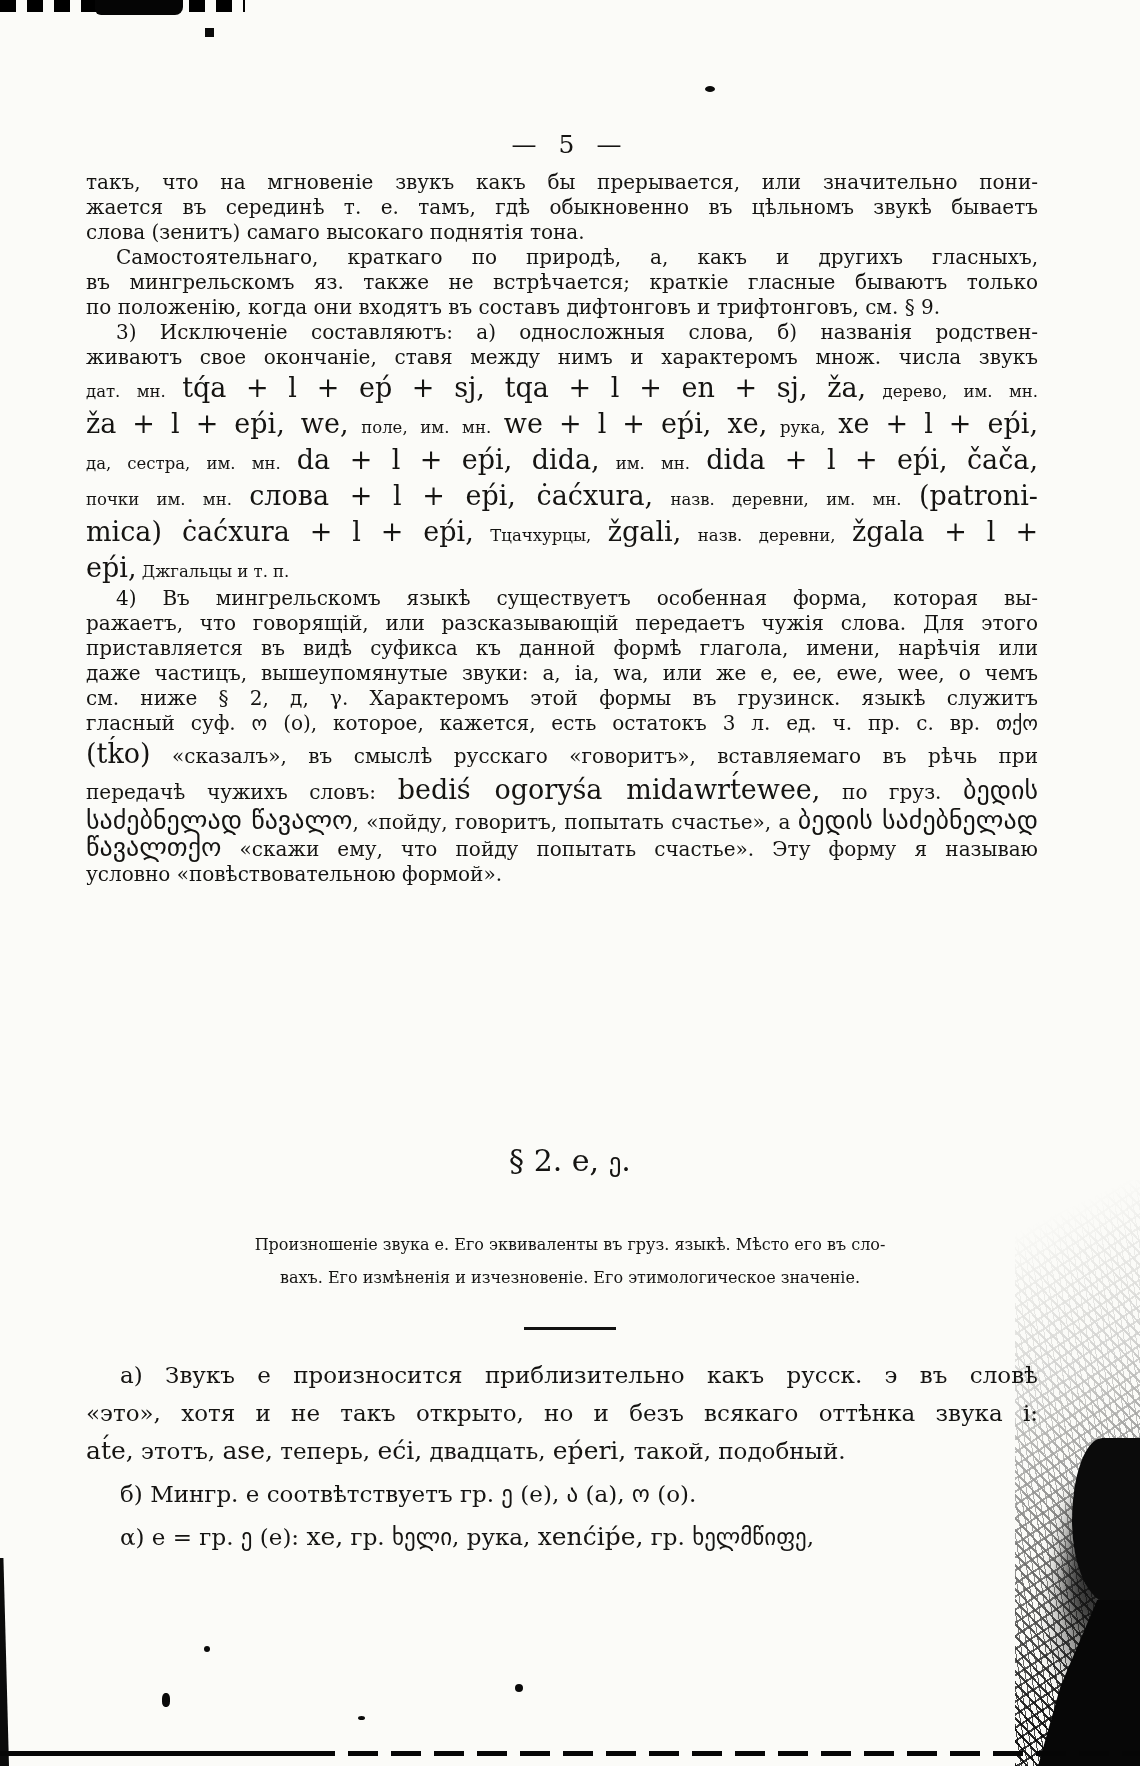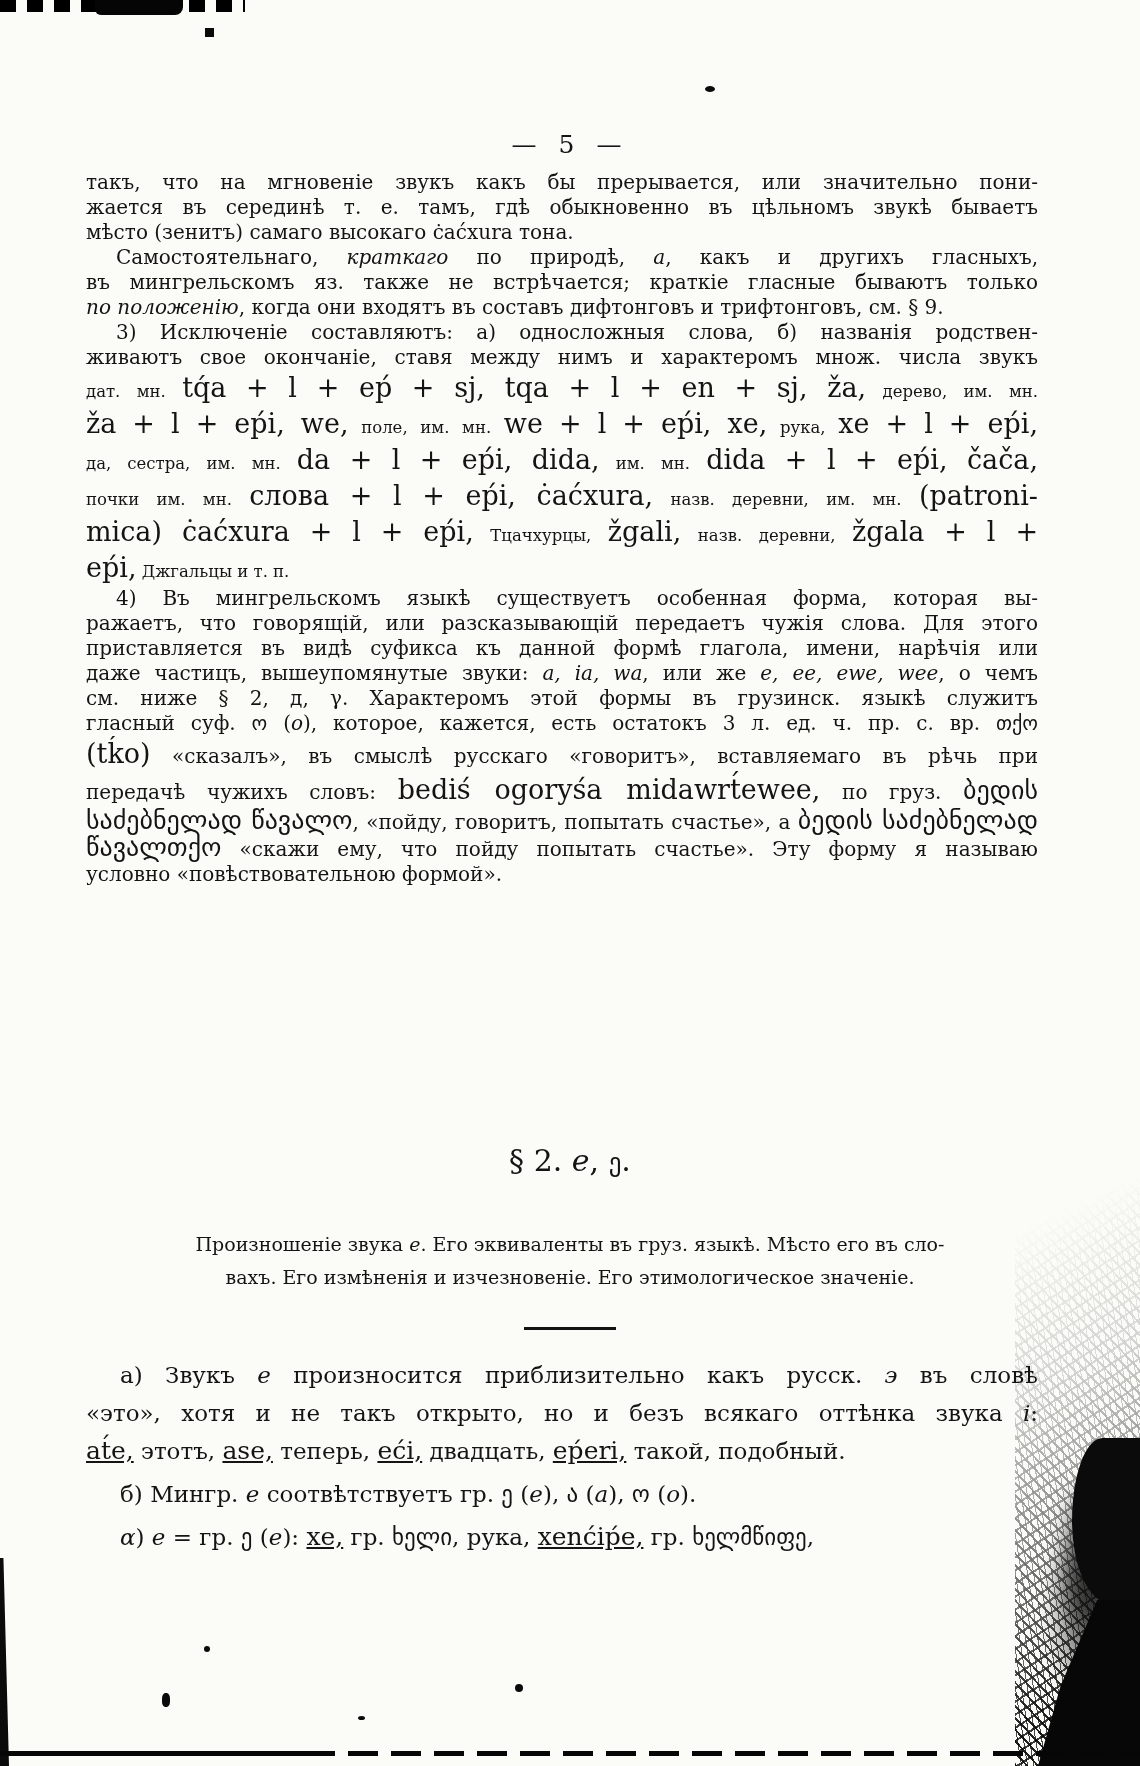--- a/index.html
+++ b/index.html
@@ -6,35 +6,35 @@
   .page{position:relative;width:1140px;height:1766px;background:#fbfbf8;overflow:hidden;
         font-family:"DejaVu Serif",serif;color:#151412;}
   
   .pageno{position:absolute;top:130px;left:0;width:100%;text-align:center;
           font-size:25px;letter-spacing:7px;}
   .textblock{position:absolute;left:86px;top:170px;width:952px;}
   .para{margin:0;}
   .line{font-size:20px;line-height:25px;text-align:justify;text-align-last:justify;}
   .para .line:last-child{text-align-last:left;}
   .para.indent .line:first-child{text-indent:30px;}
-  .seg-it{font-style:italic;}
+  .seg-it{}
   .seg-lat{font-size:27px;line-height:36px;}
   .seg-latit{font-size:27px;line-height:36px;font-style:italic;}
   .seg-gl{font-size:16.5px;}
   .seg-geo{font-family:"DejaVu Sans",sans-serif;}
   .seg-geob{font-family:"DejaVu Sans",sans-serif;font-size:26px;}
   .section-title{position:absolute;top:1143px;left:0;width:100%;}
   .section-title .line{font-size:30px;line-height:36px;text-align:right;text-align-last:center;}
   .section-title .seg-geo{font-size:25px;}
   .subtitle{position:absolute;top:1228px;left:110px;width:920px;}
-  .subtitle .line{font-size:19px;line-height:33px;text-align:left;text-align-last:center;}
+  .subtitle .line{font-size:16px;line-height:33px;text-align:left;text-align-last:center;}
   .divider{position:absolute;top:1327px;left:524px;width:92px;height:3px;background:#121212;}
   .bigblock{position:absolute;left:86px;top:1356px;width:952px;}
   .bigblock .line{font-size:23px;line-height:38px;}
-  .bigblock .seg-lat,.bigblock .seg-latit{font-size:25px;line-height:38px;text-decoration:underline;}
+  .bigblock .seg-lat,.bigblock .seg-latit{font-size:25px;line-height:38px;}
   .bigblock .para{margin-bottom:5px;}
   .bigblock .para.indent .line:first-child{text-indent:34px;}
   
   .art{position:absolute;pointer-events:none;}
   .art-top{left:0;top:0;width:245px;height:12px;
     background:repeating-linear-gradient(90deg,#000 0 16px,transparent 16px 27px);}
   .art-top2{left:95px;top:0;width:88px;height:15px;background:#050505;border-radius:0 0 8px 6px;}
   .art-top3{left:205px;top:28px;width:9px;height:9px;background:#0a0a0a;}
   .art-dot-top{left:705px;top:86px;width:10px;height:6px;background:#0a0a0a;border-radius:50%;}
   .speckle{left:1015px;top:1180px;width:125px;height:586px;
@@ -78,21 +78,21 @@
   <div class="art d2"></div>
   <div class="art d3"></div>
   <div class="art d4"></div>
 
   <div class="pageno">— 5 —</div>
 
   <div class="textblock">
     <div class="para">
         <div class="line"><span class="seg-n">такъ, что на мгновеніе звукъ какъ бы прерывается, или значительно пони-</span></div>
         <div class="line"><span class="seg-n">жается въ серединѣ т. е. тамъ, гдѣ обыкновенно въ цѣльномъ звукѣ бываетъ</span></div>
-        <div class="line"><span class="seg-n">мѣсто (зенитъ) самаго высокаго ċaćxura тона.</span></div>
+        <div class="line"><span class="seg-n">слова (зенитъ) самаго высокаго поднятія тона.</span></div>
       </div>
     <div class="para indent">
         <div class="line"><span class="seg-n">Самостоятельнаго, </span><span class="seg-it">краткаго</span><span class="seg-n"> по природѣ, </span><span class="seg-it">а</span><span class="seg-n">, какъ и другихъ гласныхъ,</span></div>
         <div class="line"><span class="seg-n">въ мингрельскомъ яз. также не встрѣчается; краткіе гласные бываютъ только</span></div>
         <div class="line"><span class="seg-it">по положенію</span><span class="seg-n">, когда они входятъ въ составъ дифтонговъ и трифтонговъ, см. § 9.</span></div>
       </div>
     <div class="para indent">
         <div class="line"><span class="seg-n">3) Исключеніе составляютъ: а) односложныя слова, б) названія родствен-</span></div>
         <div class="line"><span class="seg-n">живаютъ свое окончаніе, ставя между нимъ и характеромъ множ. числа звукъ</span></div>
         <div class="line"><span class="seg-gl">дат. мн. </span><span class="seg-lat">tq́a + l + eṕ + sj, tqa + l + en + sj, ža,</span><span class="seg-gl"> дерево, им. мн.</span></div>

